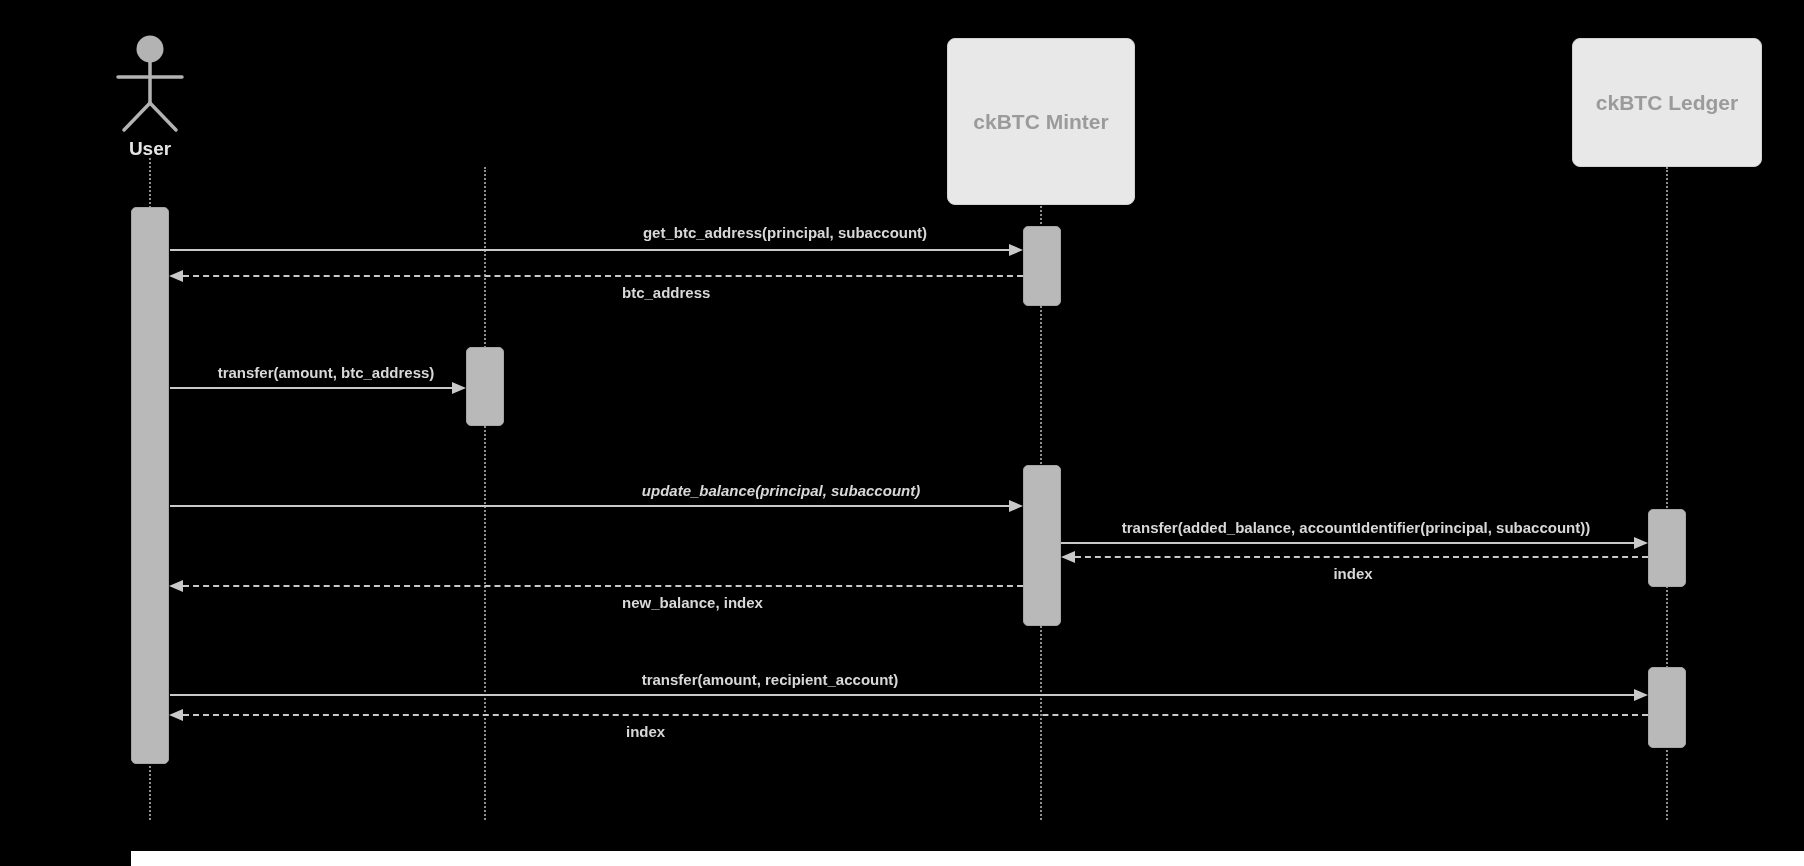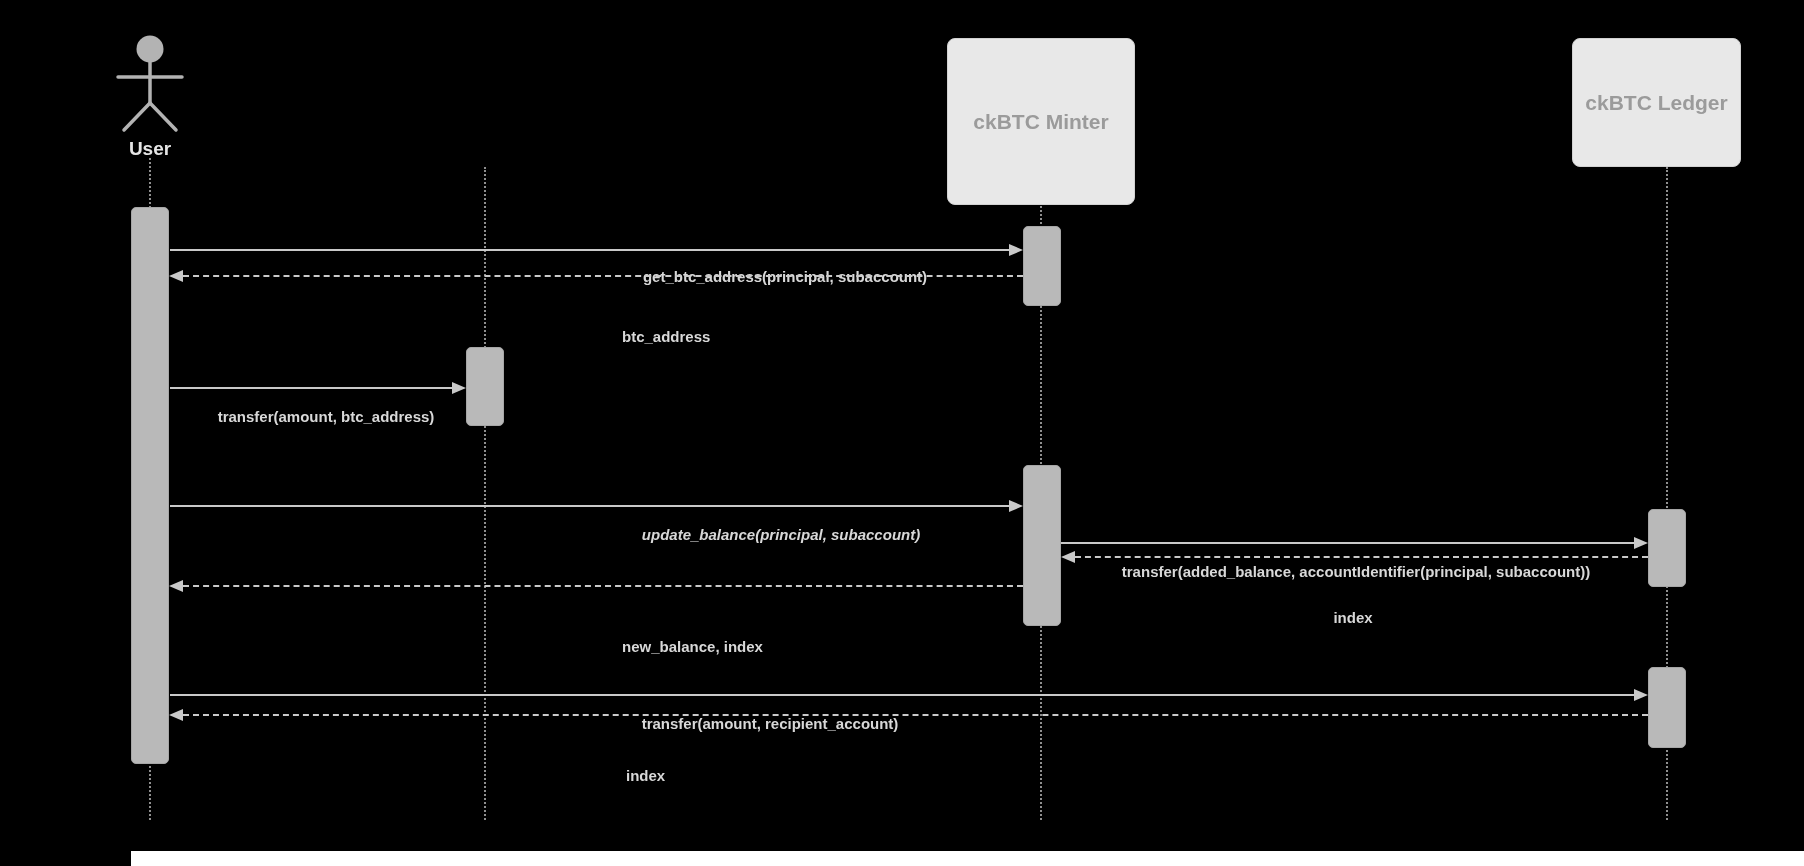--- a/index.html
+++ b/index.html
@@ -15,21 +15,21 @@
   .lifeline { position:absolute; width:0; border-left:2px dotted #8f8f8f; }
   .activation { position:absolute; width:38px; background:#b9b9b9; border:1px solid #a6a6a6; border-radius:5px; }
 
   .msg-line { position:absolute; height:0; }
   .msg-line.solid { border-top:2px solid #c9c9c9; }
   .msg-line.dashed { border-top:2px dashed #c9c9c9; }
   .arrowhead { position:absolute; width:0; height:0; }
   .arrow-right { border-left:14px solid #c9c9c9; border-top:6px solid transparent; border-bottom:6px solid transparent; }
   .arrow-left  { border-right:14px solid #c9c9c9; border-top:6px solid transparent; border-bottom:6px solid transparent; }
 
-  .msg-label { position:absolute; color:#d8d8d8; font-weight:700; font-size:15px; white-space:nowrap;margin-top:44px; }
+  .msg-label { position:absolute; color:#d8d8d8; font-weight:700; font-size:15px; white-space:nowrap; }
   .msg-label.centered { transform:translateX(-50%); }
 
   .actor-label { position:absolute; color:#e5e5e5; font-weight:700; font-size:19px; text-align:center;
                  text-shadow:0 1px 2px rgba(0,0,0,0.9); }
 
   .bottom-strip { position:absolute; background:#ffffff; }
 </style>
 </head>
 <body>
 
@@ -47,21 +47,21 @@
       <line x1="13" y1="44" x2="77" y2="44"></line>
       <line x1="45" y1="70" x2="19" y2="97"></line>
       <line x1="45" y1="70" x2="71" y2="97"></line>
     </g>
   </svg>
   <div class="actor-label" style="left:100px; top:138px; width:100px;">User</div>
 
   <div class="participant-box" style="left:947px; top:38px; width:188px; height:167px;">
     <span>ckBTC Minter</span>
   </div>
-  <div class="participant-box" style="left:1572px; top:38px; width:169px; height:129px;">
+  <div class="participant-box" style="left:1572px; top:38px; width:190px; height:129px;">
     <span>ckBTC Ledger</span>
   </div>
 
   <div class="activation" style="left:131px;  top:207px; height:557px;"></div>
   <div class="activation" style="left:1023px; top:226px; height:80px;"></div>
   <div class="activation" style="left:466px;  top:347px; height:79px;"></div>
   <div class="activation" style="left:1023px; top:465px; height:161px;"></div>
   <div class="activation" style="left:1648px; top:509px; height:78px;"></div>
   <div class="activation" style="left:1648px; top:667px; height:81px;"></div>
 

